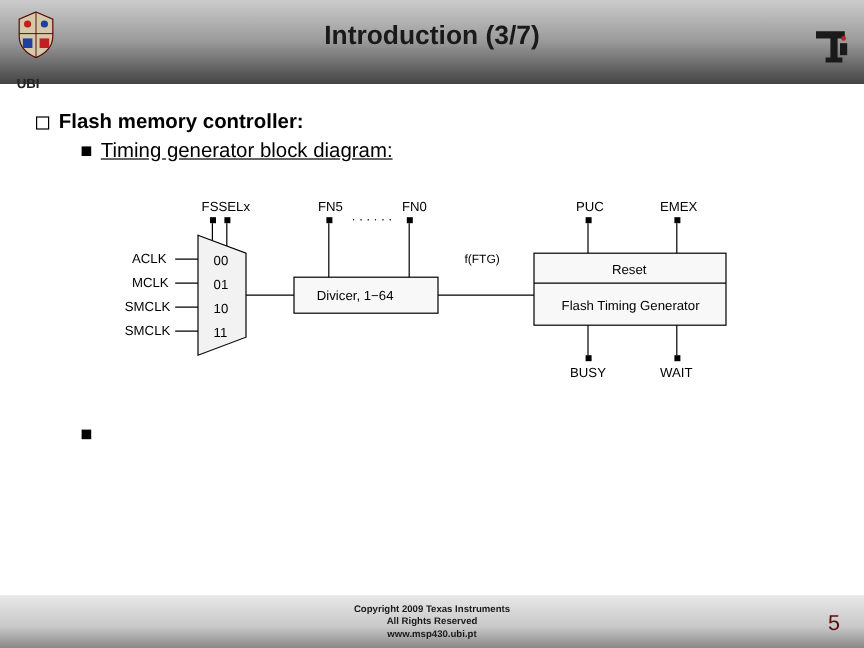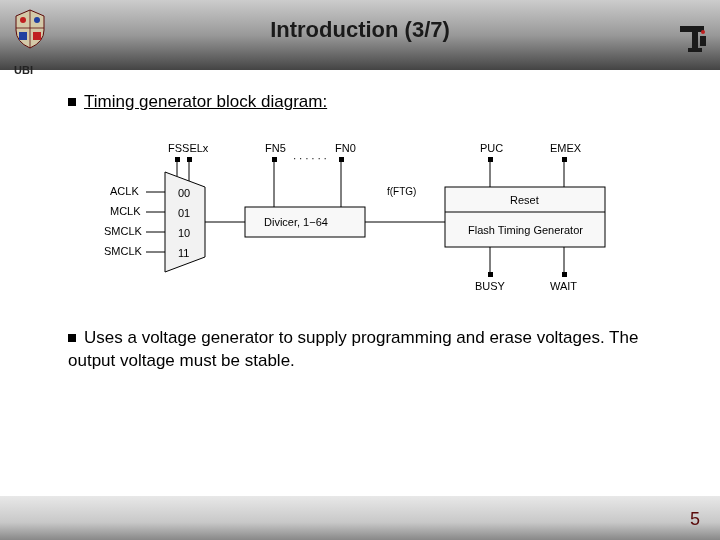--- a/index.html
+++ b/index.html
@@ -43,20 +43,23 @@
   <div class="logo-right">
     <svg viewBox="0 0 36 36">
       <path d="M6 8 L30 8 L30 14 L24 14 L24 30 L28 30 L28 34 L14 34 L14 30 L18 30 L18 14 L6 14 Z" fill="#1a1a1a"></path>
       <rect x="26" y="18" width="6" height="10" fill="#1a1a1a"></rect>
       <circle cx="29" cy="14" r="2" fill="#c02020"></circle>
     </svg>
   </div>
 </div>
 
 <div class="content">
+  <div class="bullet-main">
+    <span class="box"></span><b>Flash memory controller:</b>
+  </div>
   <div class="bullet-sub">
     <span class="sq"></span><span>Timing generator block diagram:</span>
   </div>
 
   <div class="diagram">
     <svg width="560" height="165" viewBox="0 0 560 165">
 
       <path d="M85 40 L125 55 L125 125 L85 140 Z" fill="#f2f2f2" stroke="#000" stroke-width="1"></path>
       <text x="98" y="65" font-size="11">00</text>
       <text x="98" y="85" font-size="11">01</text>
@@ -109,21 +112,26 @@
       <line x1="410" y1="115" x2="410" y2="140" stroke="#000"></line>
       <rect x="408" y="140" width="5" height="5" fill="#000"></rect>
       <text x="395" y="158" font-size="11">BUSY</text>
       <line x1="484" y1="115" x2="484" y2="140" stroke="#000"></line>
       <rect x="482" y="140" width="5" height="5" fill="#000"></rect>
       <text x="470" y="158" font-size="11">WAIT</text>
     </svg>
   </div>
 
   <div class="bullet-bottom">
-    <span class="sq"></span><span>Uses a voltage generator to supply programming and erase voltages. The output voltage must be stable.</span>
+    <span class="sq"></span>
   </div>
 </div>
 
 <a class="contents-link">&gt;&gt; Contents</a>
 
 <div class="footer">
+  <div class="copyright">
+    <span>Copyright  2009 Texas Instruments</span><br>
+    <span>All Rights Reserved</span><br>
+    <span>www.msp430.ubi.pt</span>
+  </div>
   <div class="page-num">5</div>
 </div>
 
 </body></html>

